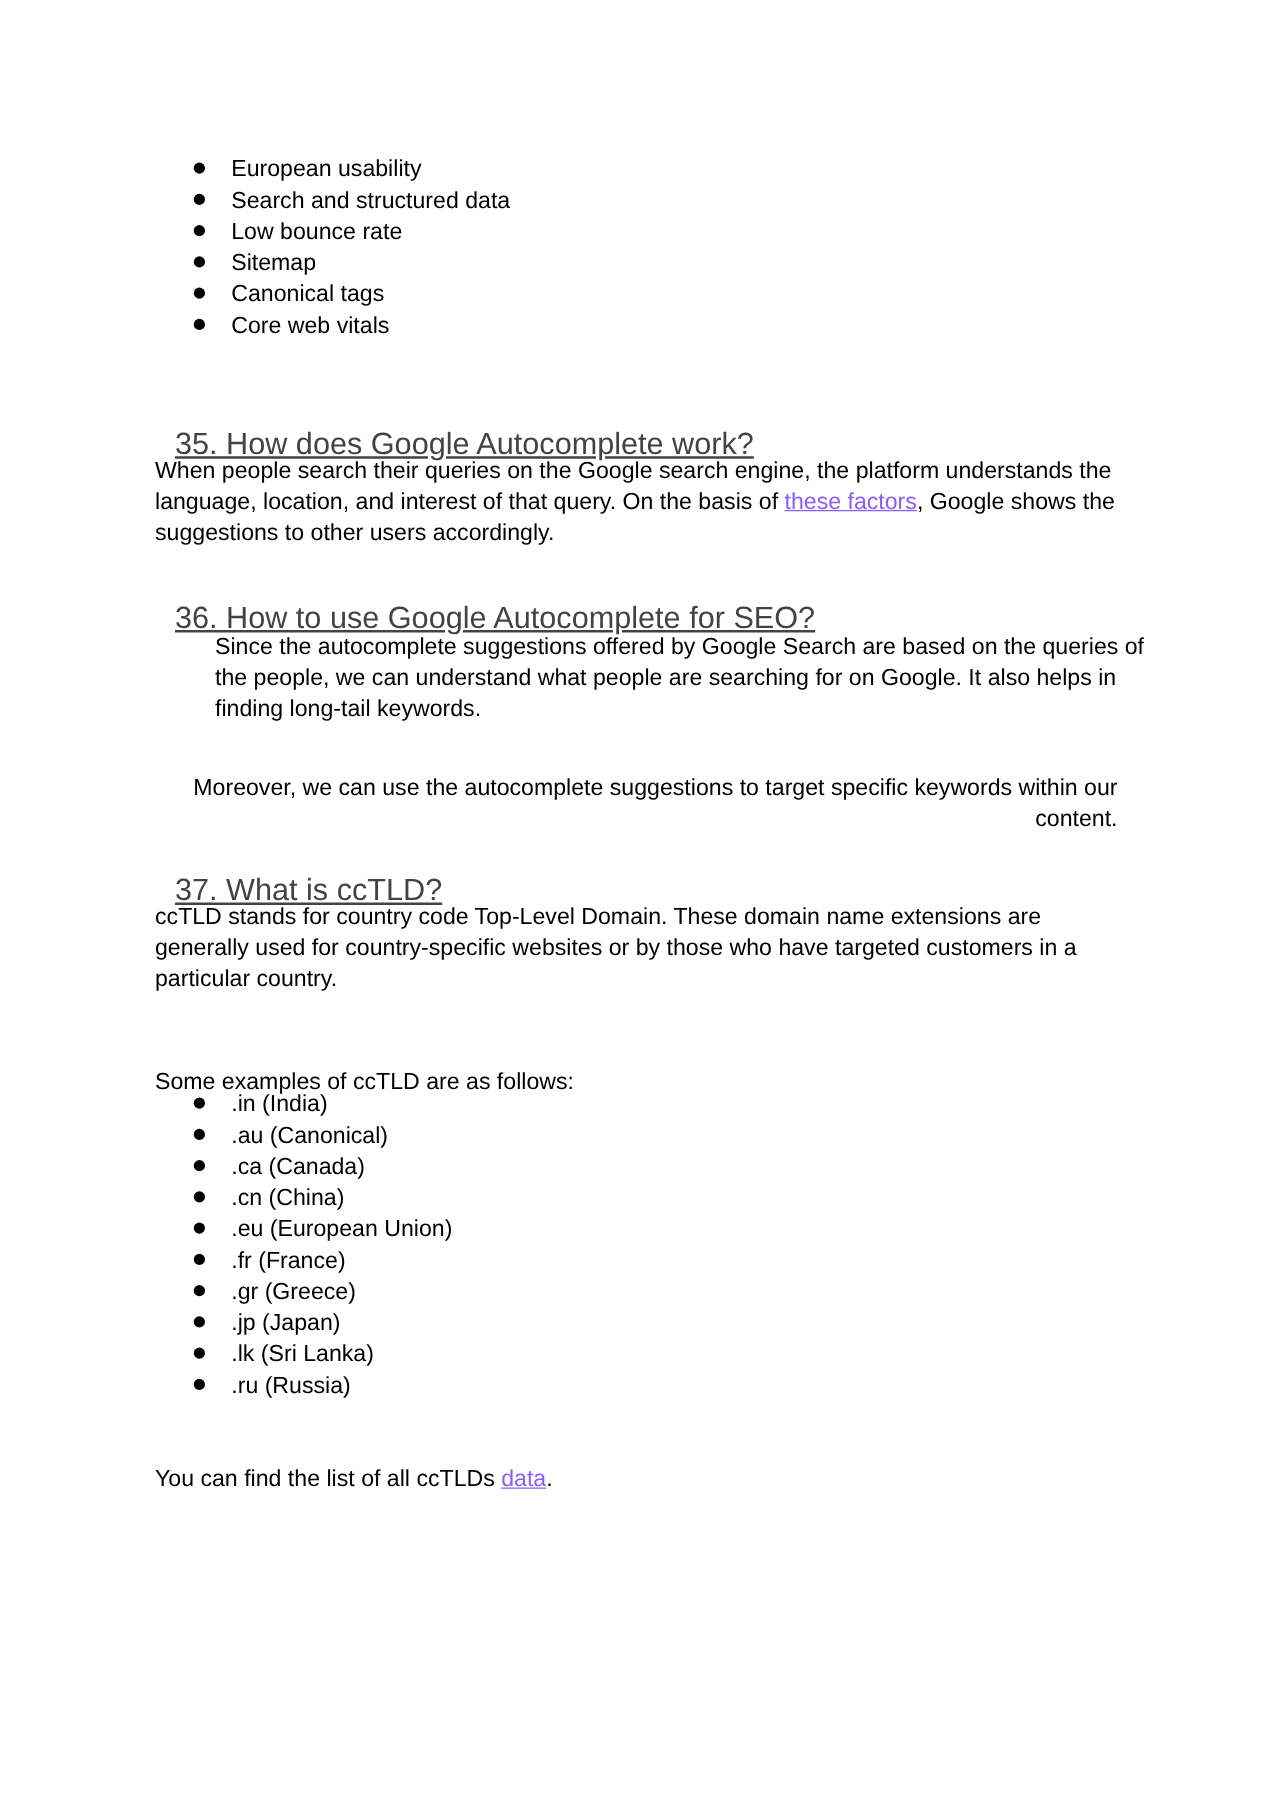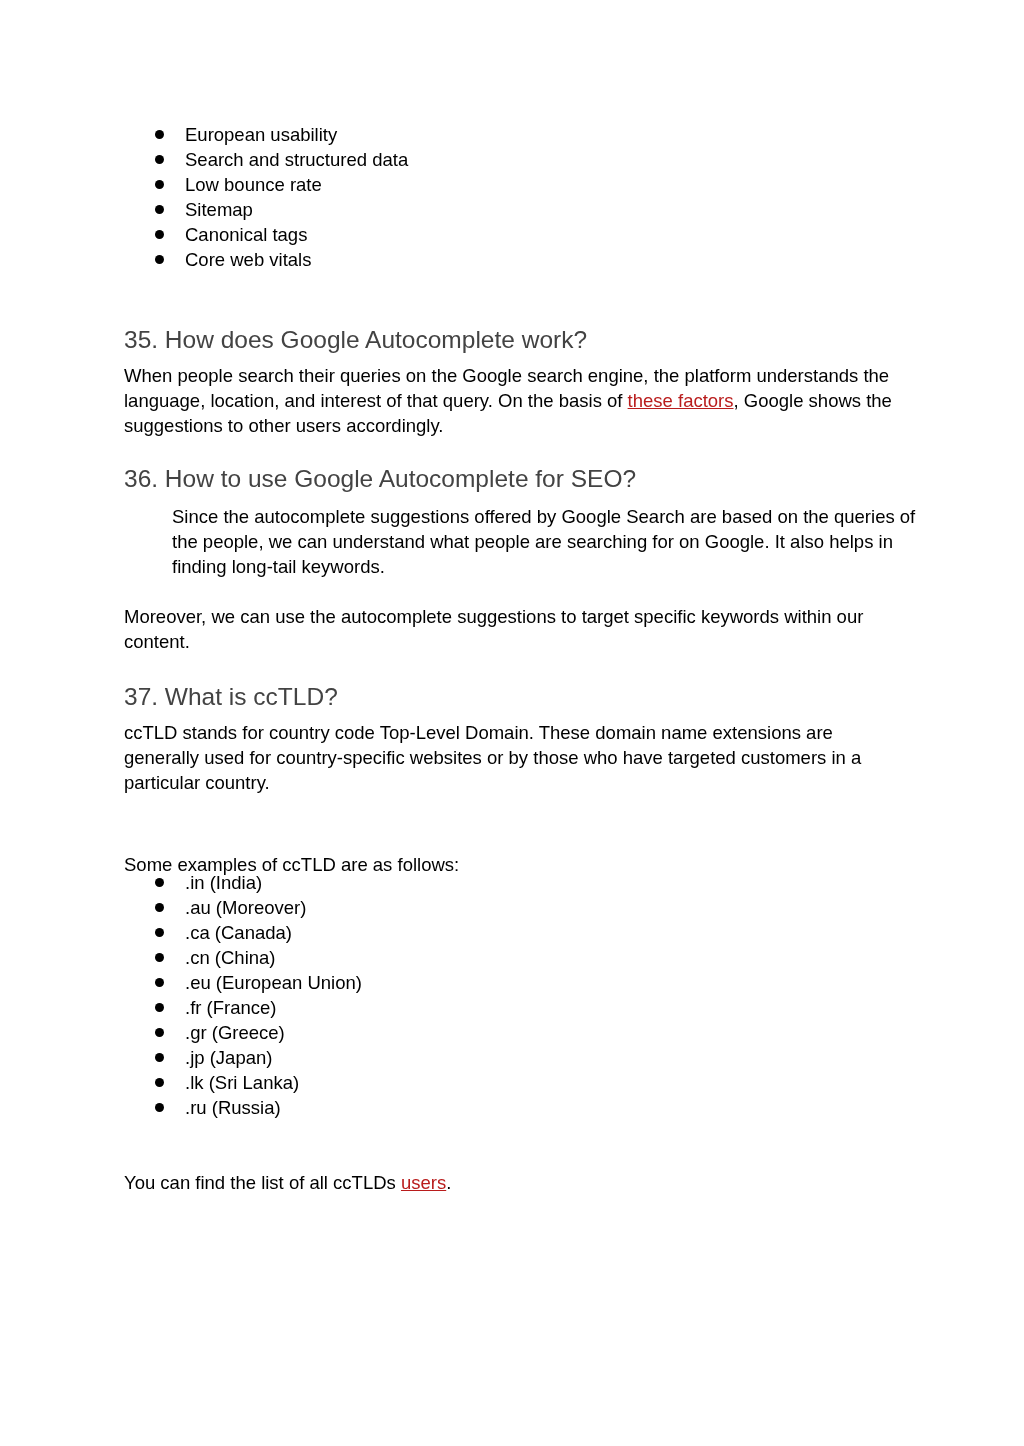--- a/index.html
+++ b/index.html
@@ -39,39 +39,40 @@
       left: 31px;
       top: 8px;
       width: 9px;
       height: 9px;
       border-radius: 50%;
       background: #000;
     }
     .list-a { position: absolute; top: 122px; left: 0; }
     .list-b { position: absolute; top: 870px; left: 0; }
     h2 {
-      margin: 0;
+      margin: 16px;
       font-weight: normal;
       font-size: 24.5px;
       color: #434343;
       line-height: 30px;
       position: absolute;
       left: 0;
       white-space: nowrap;
+      text-decoration: underline;
     }
     p {
       margin: 0;
       font-size: 18.5px;
       line-height: 25px;
       position: absolute;
       left: 0;
       width: 770px;
     }
     a {
-      color: #b91c1c;
+      color: #8b5cf6;
       text-decoration: underline;
     }
   </style>
 </head>
 <body>
 
 <div class="page">
 
   <ul class="bullet-list list-a">
     <li class="bullet-item"><span class="bullet-dot"></span><span>European usability</span></li>
@@ -80,34 +81,34 @@
     <li class="bullet-item"><span class="bullet-dot"></span><span>Sitemap</span></li>
     <li class="bullet-item"><span class="bullet-dot"></span><span>Canonical tags</span></li>
     <li class="bullet-item"><span class="bullet-dot"></span><span>Core web vitals</span></li>
   </ul>
 
   <h2 style="top:325px;">35. How does Google Autocomplete work?</h2>
   <p style="top:363px;"><span>When people search their queries on the Google search engine, the platform understands the language, location, and interest of that query. On the basis of </span><a href="#">these factors</a><span>, Google shows the suggestions to other users accordingly.</span></p>
 
   <h2 style="top:464px;">36. How to use Google Autocomplete for SEO?</h2>
   <p style="top:504px;margin-left:48px;">Since the autocomplete suggestions offered by Google Search are based on the queries of the people, we can understand what people are searching for on Google. It also helps in finding long-tail keywords.</p>
-  <p style="top:604px;">Moreover, we can use the autocomplete suggestions to target specific keywords within our content.</p>
+  <p style="top:617px;text-align:right;">Moreover, we can use the autocomplete suggestions to target specific keywords within our content.</p>
 
   <h2 style="top:682px;">37. What is ccTLD?</h2>
   <p style="top:720px;">ccTLD stands for country code Top-Level Domain. These domain name extensions are generally used for country-specific websites or by those who have targeted customers in a particular country.</p>
   <p style="top:836px;margin-top:16px;">Some examples of ccTLD are as follows:</p>
 
   <ul class="bullet-list list-b">
     <li class="bullet-item"><span class="bullet-dot"></span><span>.in (India)</span></li>
-    <li class="bullet-item"><span class="bullet-dot"></span><span>.au (Moreover)</span></li>
+    <li class="bullet-item"><span class="bullet-dot"></span><span>.au (Canonical)</span></li>
     <li class="bullet-item"><span class="bullet-dot"></span><span>.ca (Canada)</span></li>
     <li class="bullet-item"><span class="bullet-dot"></span><span>.cn (China)</span></li>
     <li class="bullet-item"><span class="bullet-dot"></span><span>.eu (European Union)</span></li>
     <li class="bullet-item"><span class="bullet-dot"></span><span>.fr (France)</span></li>
     <li class="bullet-item"><span class="bullet-dot"></span><span>.gr (Greece)</span></li>
     <li class="bullet-item"><span class="bullet-dot"></span><span>.jp (Japan)</span></li>
     <li class="bullet-item"><span class="bullet-dot"></span><span>.lk (Sri Lanka)</span></li>
     <li class="bullet-item"><span class="bullet-dot"></span><span>.ru (Russia)</span></li>
   </ul>
 
-  <p style="top:1170px;"><span>You can find the list of all ccTLDs </span><a href="#">users</a><span>.</span></p>
+  <p style="top:1170px;"><span>You can find the list of all ccTLDs </span><a href="#">data</a><span>.</span></p>
 
 </div>
 
 </body></html>

